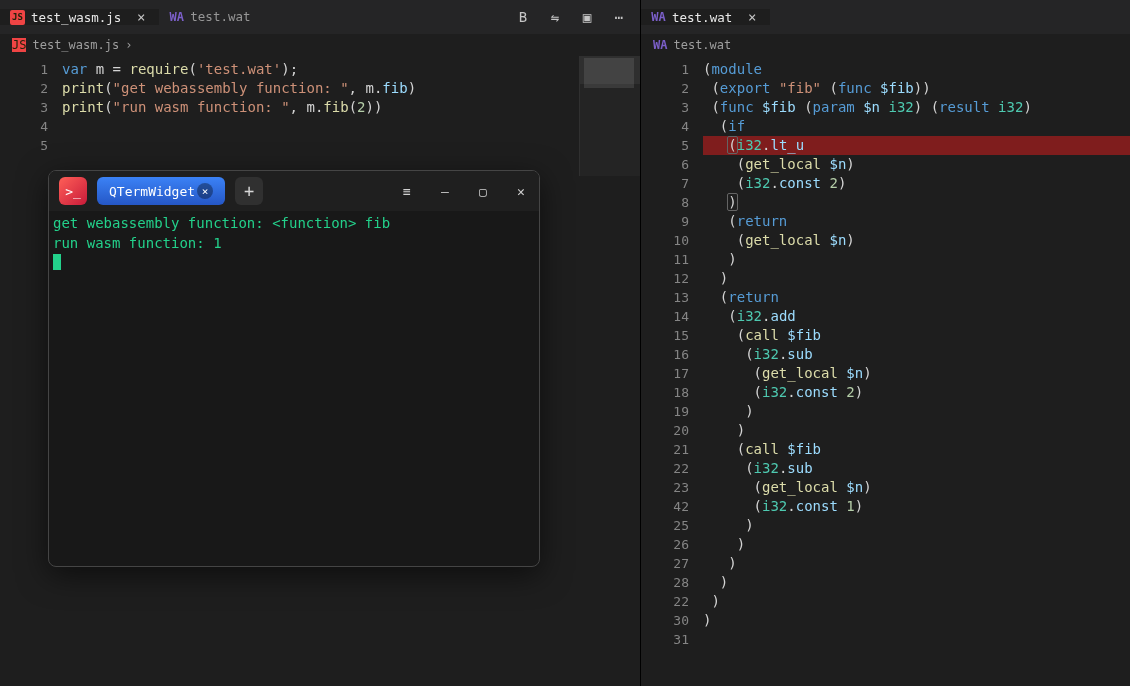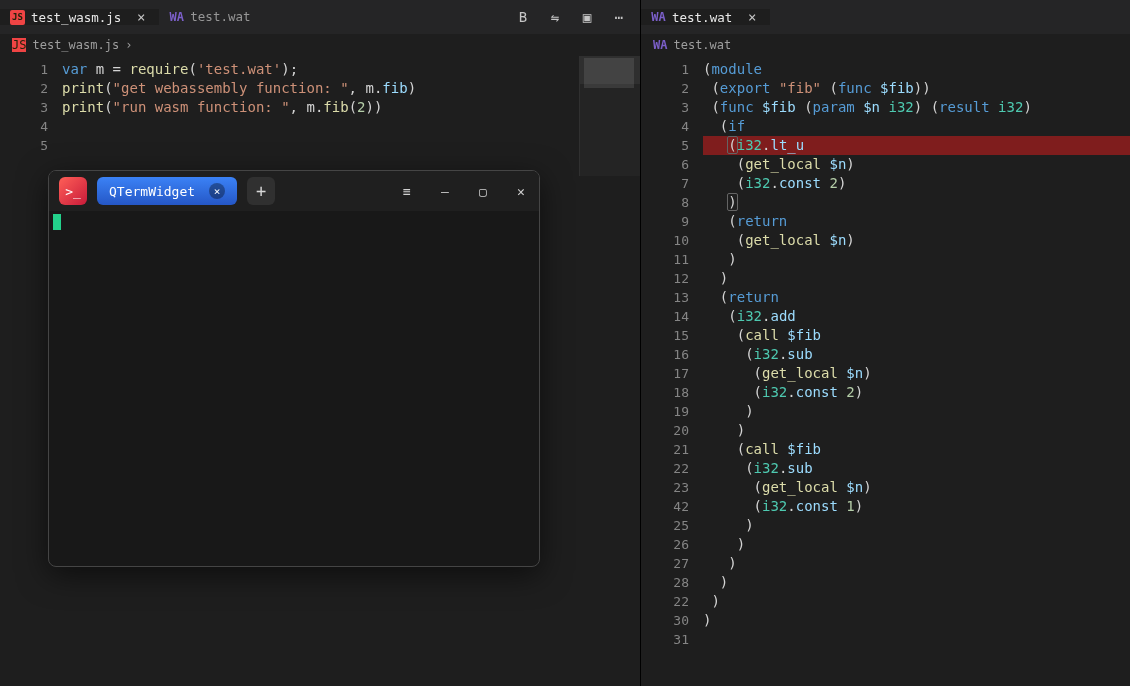--- a/index.html
+++ b/index.html
@@ -46,21 +46,21 @@
   .brhl{border:1px solid #646464;border-radius:2px;margin:-1px}
   .rowcur{background:#7f1d1d}
   
   .termwin{position:absolute;left:48px;top:170px;width:490px;height:395px;
            background:#181818;border:1px solid #454545;border-radius:8px;
            box-shadow:0 8px 30px rgba(0,0,0,.55);display:flex;flex-direction:column;overflow:hidden}
   .termbar{display:flex;align-items:center;gap:10px;height:40px;padding:0 10px;background:#1f1f1f}
   .termicon{width:28px;height:28px;border-radius:6px;
             background:linear-gradient(135deg,#ff5f57,#c81b3a);
             display:flex;align-items:center;justify-content:center;color:#fff;font-size:13px}
-  .termtab{display:flex;align-items:center;gap:14px;height:28px;padding:0 12px;
+  .termtab{display:flex;align-items:center;gap:2px;height:28px;padding:0 12px;
            border-radius:6px;font-size:13px;color:#fff;
            background:linear-gradient(180deg,#3b82f6,#2557c6)}
   .termtab .tc{width:16px;height:16px;border-radius:8px;background:rgba(0,0,0,.35);
                display:flex;align-items:center;justify-content:center;font-size:11px}
   .plusbtn{width:28px;height:28px;border-radius:6px;background:#303030;color:#d7d7d7;
            display:flex;align-items:center;justify-content:center;font-size:17px;cursor:pointer}
   .termctl{margin-left:auto;display:flex;gap:22px;color:#d0d0d0}
   .termctl span{cursor:pointer;width:16px;text-align:center}
   .termbody{flex:1;padding:2px 8px 8px 4px;font-size:14px;line-height:20px;color:#23d18b}
   .termbody .o{color:#23d18b}
@@ -120,20 +120,22 @@
         </div>
         <div class="plusbtn">+</div>
         <div class="termctl">
           <span>≡</span>
           <span>—</span>
           <span>▢</span>
           <span>✕</span>
         </div>
       </div>
       <div class="termbody" id="termbody">
+          <div class="o">get webassembly function:  &lt;function&gt; fib</div>
+          <div class="o">run wasm function:  1</div>
           <div><span class="cur"></span></div>
         </div>
     </div>
   </div>
 
   <div class="pane right">
     <div class="tabbar">
       <div id="tabs-right" style="display: flex;">
           <div class="tab active">
             <span class="fi wa">WA</span>

